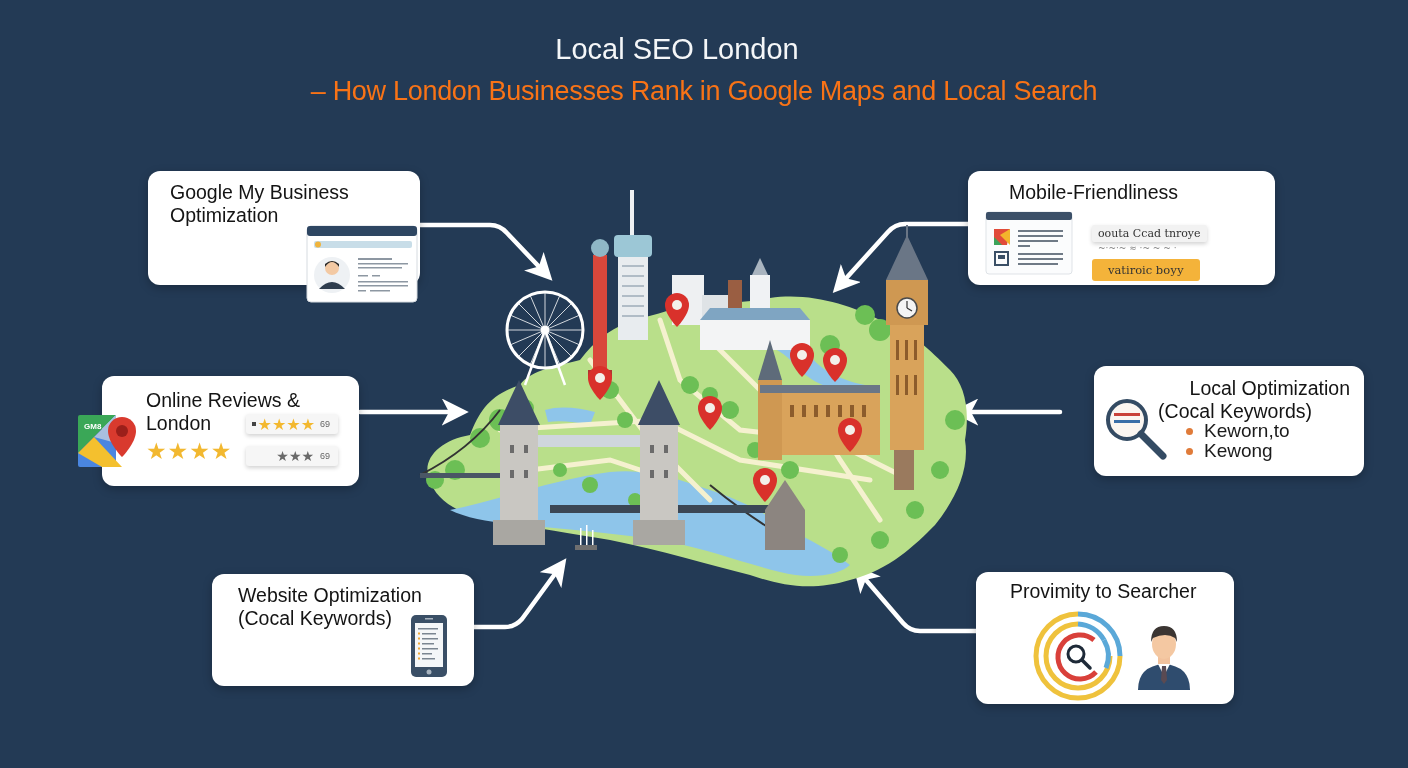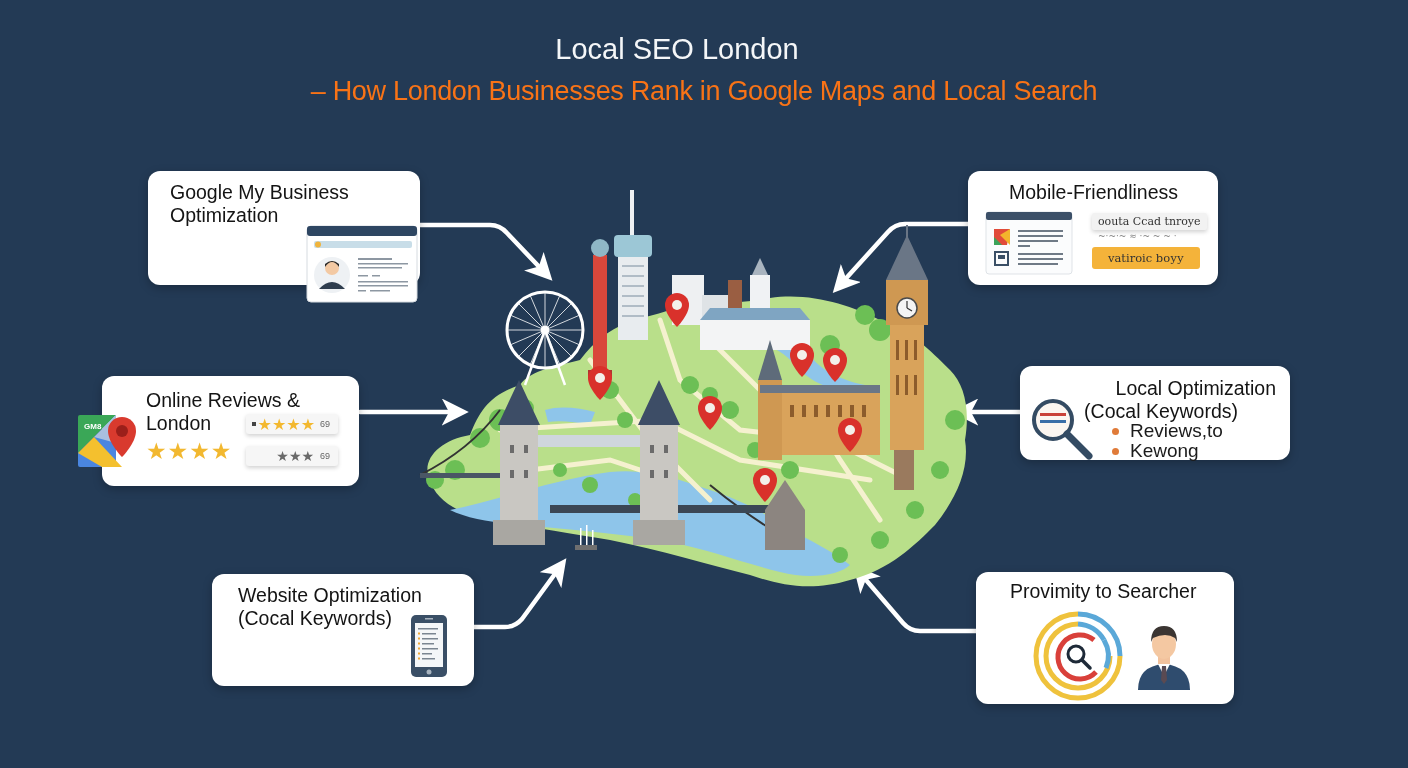--- a/index.html
+++ b/index.html
@@ -39,20 +39,21 @@
     box-shadow: 0 2px 4px rgba(0,0,0,0.18);
     display: flex; align-items: center; justify-content: flex-end; padding-right: 8px;
     font-size: 9px; color: #666;
   }
   .star-y { color: #f3b82e; font-size: 16px; letter-spacing: 0px; }
   .star-g { color: #6a6a6a; font-size: 14px; }
   .big-stars { position: absolute; color: #f2b830; font-size: 23px; letter-spacing: 1px; }
   .mob-chip {
     position: absolute; font-size: 11px; color: #333; padding: 2px 6px;
     font-family: "DejaVu Serif", serif;
+    margin-top: 12px;
   }
 </style>
 </head>
 <body>
 
 <div class="title">Local SEO London</div>
 <div class="subtitle">– How London Businesses Rank in Google Maps and Local Search</div>
 
 <svg class="arrows" viewBox="0 0 1408 768">
   <defs>
@@ -289,21 +290,21 @@
       <rect x="52" y="42" width="44" height="1.5"></rect>
       <rect x="52" y="50" width="10" height="1.5"></rect>
       <rect x="66" y="50" width="8" height="1.5"></rect>
       <rect x="52" y="56" width="50" height="1.5"></rect>
       <rect x="52" y="60" width="50" height="1.5"></rect>
       <rect x="52" y="65" width="8" height="1.5"></rect>
       <rect x="64" y="65" width="20" height="1.5"></rect>
     </g>
 </svg>
 
-<div class="card" style="left:968px; top:171px; width:250px; height:114px;">
+<div class="card" style="left:968px; top:171px; width:307px; height:114px;">
   <div class="card-title" style="left:41px; top:10px;">Mobile-Friendliness</div>
   <svg class="mini" style="left:17px; top:40px;" width="88" height="64" viewBox="0 0 88 64">
     <rect x="1" y="1" width="86" height="62" rx="3" fill="#fbfcfd" stroke="#dfe3e7"></rect>
     <rect x="1" y="1" width="86" height="8" rx="2" fill="#3c5068"></rect>
     <path d="M9,18 L25,18 L22,34 L9,34 Z" fill="#e14b3a"></path>
     <path d="M9,26 L17,34 L9,34 Z" fill="#3da35a"></path>
     <path d="M15,24 L25,18 L25,34 Z" fill="#f3b42c"></path>
     <rect x="10" y="41" width="13" height="13" fill="none" stroke="#3a4f66" stroke-width="2"></rect>
     <rect x="13" y="44" width="7" height="4" fill="#3a4f66"></rect>
     <g fill="#6f7a86">
@@ -341,29 +342,29 @@
   <path d="M2,4 Q2,2 4,2 L40,2 L2,40 Z" fill="#3aa757"></path>
   <path d="M2,40 L40,2 L40,54 L4,54 Q2,54 2,52 Z" fill="#4a86e0"></path>
   <path d="M2,40 L18,24 L46,54 L26,54 Z" fill="#f4c02e"></path>
   <path d="M18,24 L40,2 L40,30 Z" fill="#e9e6e0" opacity="0.6"></path>
   <path d="M46,4 a14,14 0 1,1 0.1,0 z" fill="none"></path>
   <path d="M32,18 a14,14 0 1,1 28,0 c0,12 -14,26 -14,26 c0,0 -14,-14 -14,-26 z" fill="#d93a2e"></path>
   <circle cx="46" cy="18" r="6" fill="#9b1f1a"></circle>
   <text x="8" y="16" font-size="8" fill="#ffffff" font-family="Liberation Sans, sans-serif" font-weight="bold">GM8</text>
 </svg>
 
-<div class="card" style="left:1020px; top:366px; width:270px; height:94px;">
+<div class="card" style="left:1094px; top:366px; width:270px; height:110px;">
   <div class="card-title" style="right:14px; top:11px; text-align:right;">
     <div>Local Optimization</div>
     <div style="margin-right:38px;">(Cocal Keywords)</div>
   </div>
   <div class="bullets" style="left:92px; top:55px;">
     <div class="b">
         <span class="dot"></span>
-        <span>Reviews,to</span>
+        <span>Keworn,to</span>
       </div>
     <div class="b">
         <span class="dot"></span>
         <span>Kewong</span>
       </div>
   </div>
   <svg class="mini" style="left:9px; top:30px;" width="68" height="66" viewBox="0 0 68 66">
     <circle cx="24" cy="24" r="19" fill="#fbf6f1" stroke="#344b63" stroke-width="4"></circle>
     <line x1="38" y1="38" x2="60" y2="60" stroke="#344b63" stroke-width="7" stroke-linecap="round"></line>
     <g fill="#c9423a">

